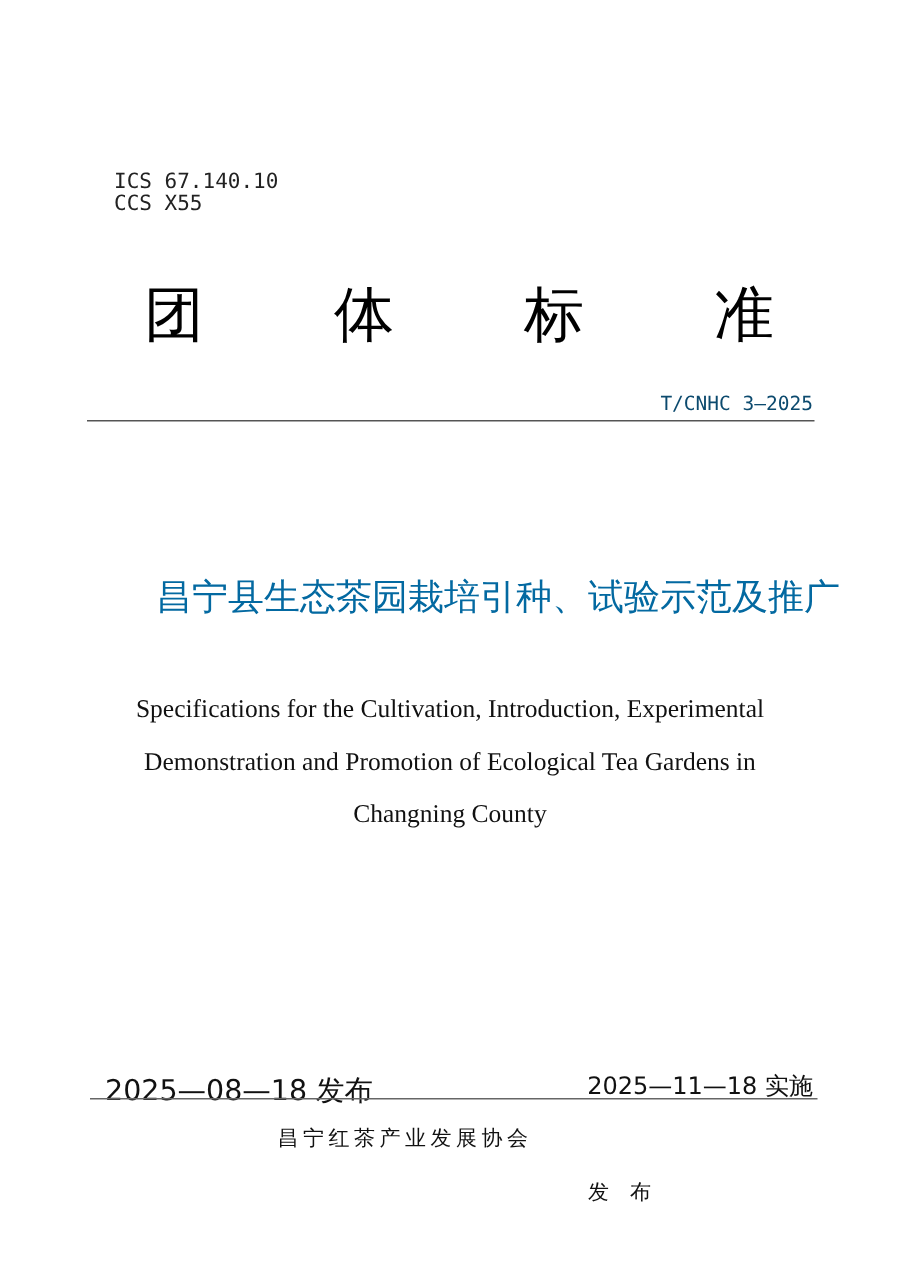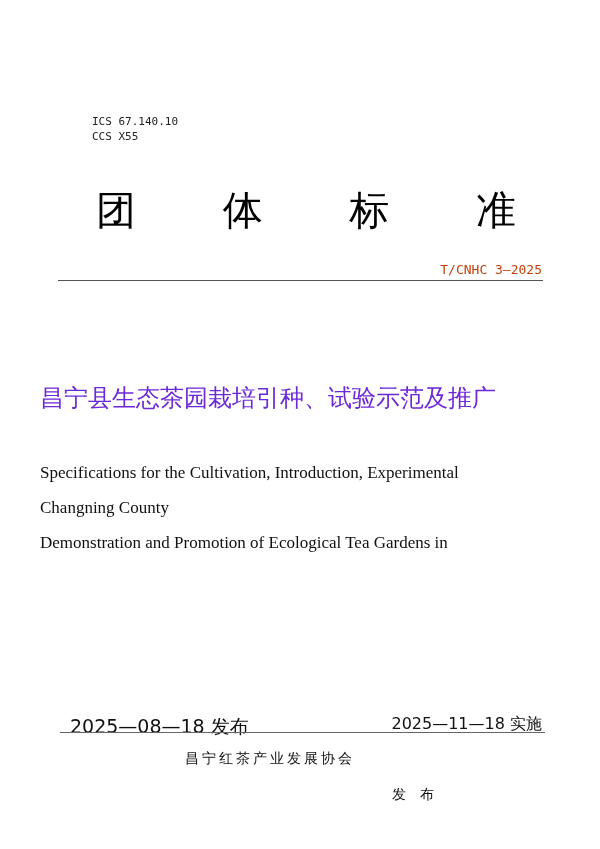--- a/index.html
+++ b/index.html
@@ -1,23 +1,23 @@
 <!DOCTYPE html>
 <html><head>
 <meta charset="utf-8">
 <style>
   html, body { margin:0; padding:0; background:#fff; }
   body { width:600px; height:849px; position:relative; overflow:hidden; color:#111; font-family:"DejaVu Sans", sans-serif; }
   .abs { position:absolute; }
-  .codes { left:92px; top:114px; font-family:"DejaVu Sans Mono", monospace; font-size:11px; line-height:15px; color:#222; }
+  .codes { left:76px; top:114px; font-family:"DejaVu Sans Mono", monospace; font-size:14px; line-height:15px; color:#222; }
   .big-title { left:96px; top:186px; width:420px; display:flex; justify-content:space-between; font-size:40px; line-height:48px; font-weight:500; color:#000; }
-  .std-no { right:58px; top:262px; font-family:"DejaVu Sans Mono", monospace; font-size:13px; color:#c2410c;margin-left:48px; }
+  .std-no { right:58px; top:262px; font-family:"DejaVu Sans Mono", monospace; font-size:13px; color:#0c4a6e;margin-left:48px; }
   .rule1 { left:58px; top:280px; width:485px; height:1px; background:#555; }
-  .cn-title { left:40px; top:380px; width:520px; text-align:left; font-size:24px; line-height:36px; color:#6d28d9; }
-  .en-title { left:40px; top:455px; width:520px; font-family:"Liberation Serif", serif; font-size:17px; line-height:35px; color:#111; }
+  .cn-title { left:40px; top:380px; width:520px; text-align:right; font-size:24px; line-height:36px; color:#0369a1; }
+  .en-title { left:40px; top:455px; width:520px; text-align:center; font-family:"Liberation Serif", serif; font-size:17px; line-height:35px; color:#111; }
   .date-left { left:70px; top:714px; font-size:19px; }
   .date-right { right:58px; top:714px; font-size:16px; }
   .rule2 { left:60px; top:732px; width:485px; height:1px; background:#666; }
   .publisher { left:170px; top:750px; font-size:14px; letter-spacing:3px;margin-left:15px; }
   .pub-verb { left:392px; top:786px; font-size:14px; letter-spacing:14px; }
 </style>
 </head>
 <body>
 
 <div class="abs codes">
@@ -34,22 +34,22 @@
 
 <div class="abs std-no">T/CNHC 3—2025</div>
 <div class="abs rule1"></div>
 
 <div class="abs cn-title">
   <div>昌宁县生态茶园栽培引种、试验示范及推广</div>
 </div>
 
 <div class="abs en-title">
   <div>Specifications for the Cultivation, Introduction, Experimental</div>
+  <div>Demonstration and Promotion of Ecological Tea Gardens in</div>
   <div>Changning County</div>
-  <div>Demonstration and Promotion of Ecological Tea Gardens in</div>
 </div>
 
 <div class="abs date-left">2025—08—18 发布</div>
 <div class="abs date-right">2025—11—18 实施</div>
 <div class="abs rule2"></div>
 
 <div class="abs publisher">昌宁红茶产业发展协会</div>
 <div class="abs pub-verb">发布</div>
 
 </body></html>

